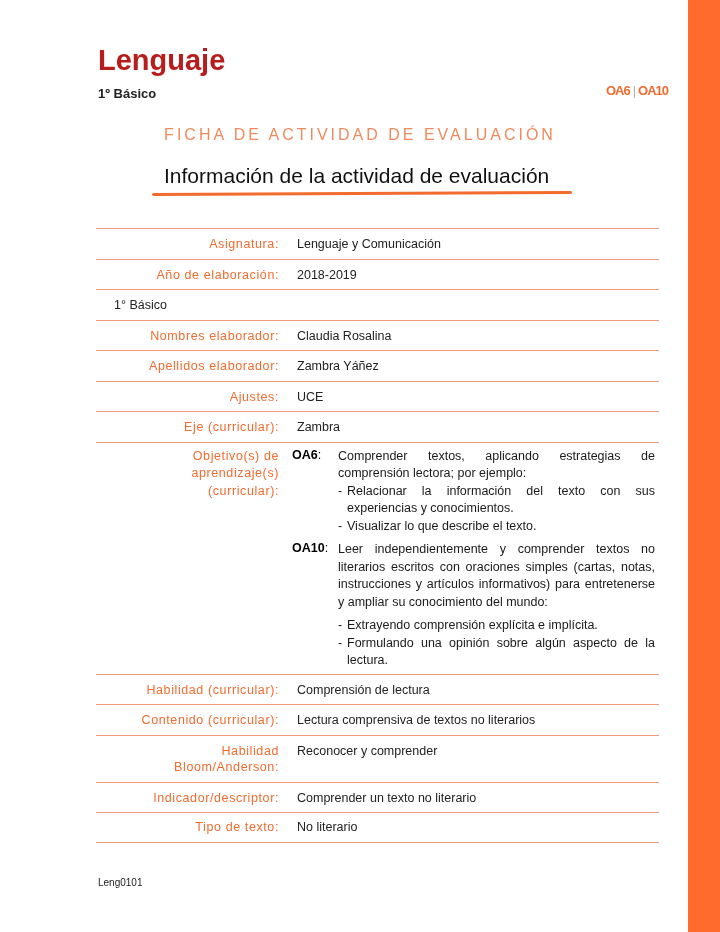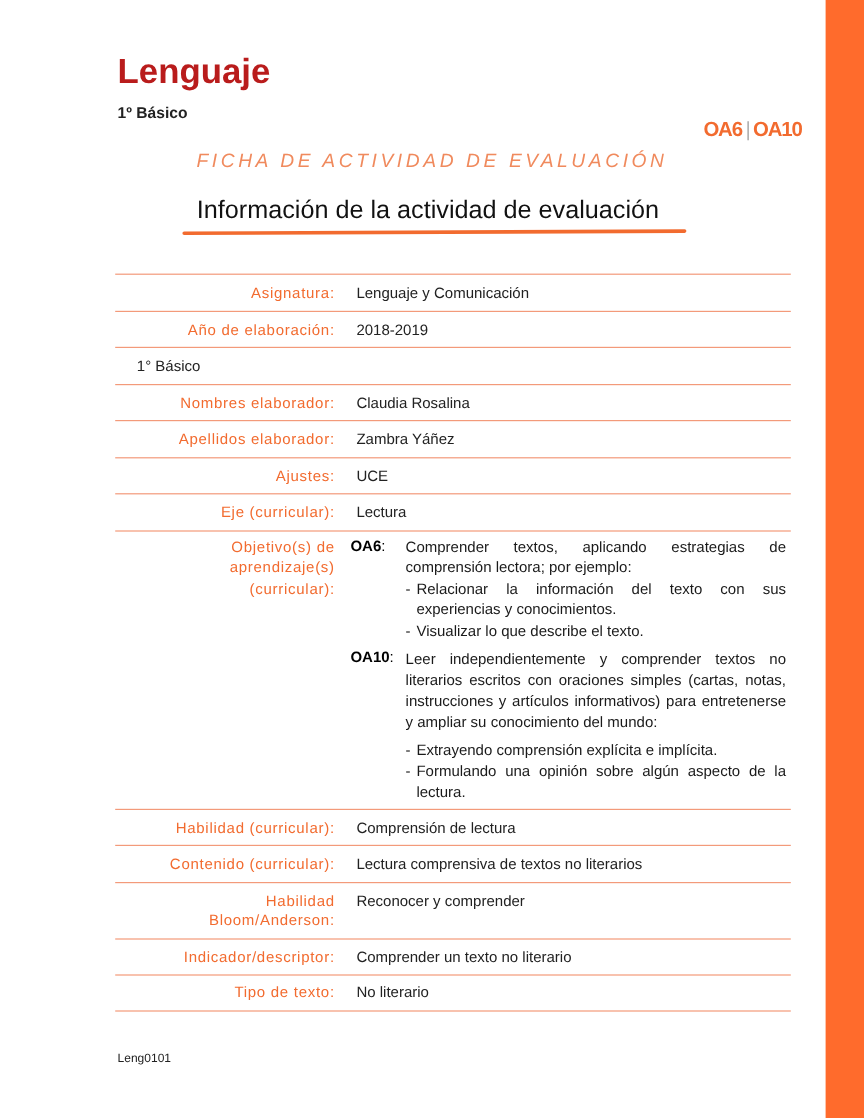--- a/index.html
+++ b/index.html
@@ -15,30 +15,30 @@
     }
     .subject-title {
       position: absolute; left: 98px; top: 44px;
       font-size: 29px; font-weight: bold; color: #b91c1c; letter-spacing: 0px;
     }
     .grade-title {
       position: absolute; left: 98px; top: 86px;
       font-size: 13px; font-weight: bold; color: #222;
     }
     .oa-codes {
-      position: absolute; right: 52px; top: 98px;
-      font-size: 17px; font-weight: bold; color: #f26b2f; letter-spacing: -1px;
+      position: absolute; right: 52px; top: 83px;
+      font-size: 13px; font-weight: bold; color: #f26b2f; letter-spacing: -1px;
     }
     .oa-codes .sep { color: #b0b0b0; font-weight: normal; margin: 0 3px; }
     .form-kicker {
       position: absolute; left: 0; width: 720px; top: 126px; text-align: center;
       font-size: 16px; letter-spacing: 3px; color: #f08a5d;
       padding-left: 0;
     }
-    .form-kicker span { display: inline-block; margin-left: 0px; font-style: italic; }
+    .form-kicker span { display: inline-block; margin-left: 0px; }
     .section-title {
       position: absolute; left: 164px; top: 164px;
       font-size: 21px; color: #111;
     }
     .section-underline {
       position: absolute; left: 152px; top: 192px; width: 420px; height: 3px;
       background: #f26b2f; border-radius: 2px; transform: rotate(-0.25deg);
     }
     .info-table {
       position: absolute; left: 96px; top: 228px; width: 563px;
@@ -112,21 +112,21 @@
   <div class="row h31">
     <div class="label">Apellidos elaborador:</div>
     <div class="value">Zambra Yáñez</div>
   </div>
   <div class="row h31">
     <div class="label">Ajustes:</div>
     <div class="value">UCE</div>
   </div>
   <div class="row h31">
     <div class="label">Eje (curricular):</div>
-    <div class="value">Lectura</div>
+    <div class="value">Zambra</div>
   </div>
 
   <div class="row h232">
     <div class="label" style="padding-top:5px; line-height:17.5px;">
       <div>Objetivo(s) de</div>
       <div>aprendizaje(s)</div>
       <div>(curricular):</div>
     </div>
     <div class="obj-cell">
       <div class="obj-block">

